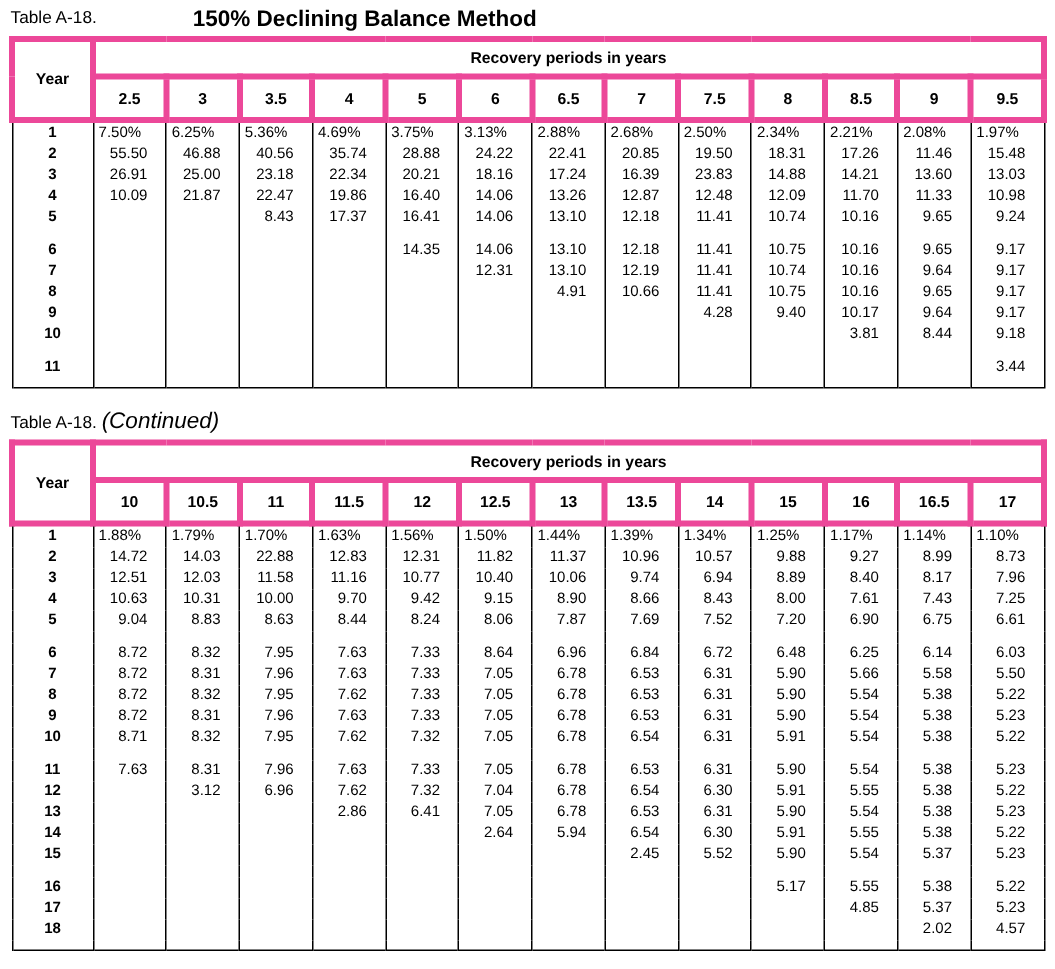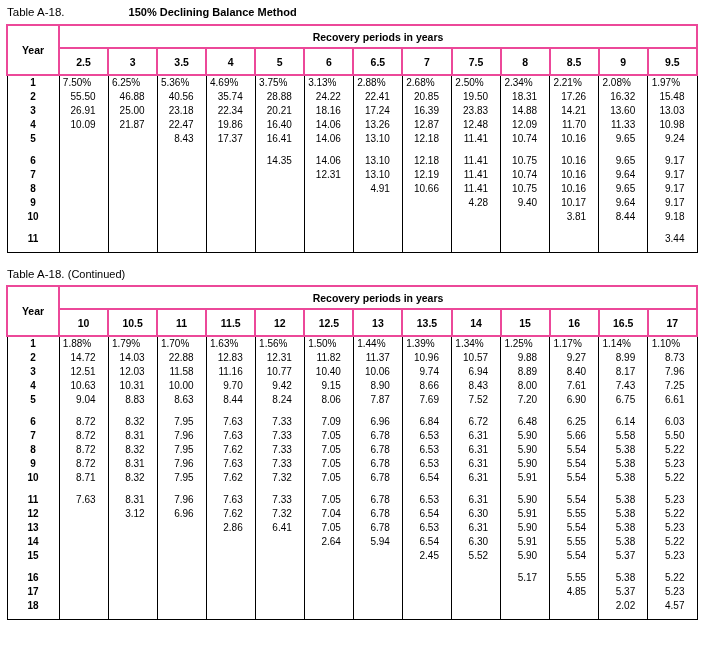--- a/index.html
+++ b/index.html
@@ -5,29 +5,29 @@
   html, body { margin: 0; padding: 0; background: #ffffff; }
   body {
     width: 703px; height: 646px; overflow: hidden;
     font-family: "Liberation Sans", sans-serif;
     color: #000000;
   }
   .page { padding: 4px 5px 0 6px; }
 
   .title-block { display: flex; align-items: flex-start; margin: 2px 0 5px 1px; gap: 48px; }
   .table-label { font-size: 11.5px; font-weight: normal; margin-right: 16px; white-space: nowrap; line-height: 13px; }
-  .title-lines { font-size: 11px; font-weight: bold; line-height: 13px; }
-  .continued { font-size: 11px; line-height: 13px; }
+  .title-lines { font-size: 15px; font-weight: bold; line-height: 13px; }
+  .continued { font-size: 15px; font-style: italic; line-height: 13px; }
 
   table {
     border-collapse: collapse; table-layout: fixed;
     width: 692px; border: 1.5px solid #000;
   }
   thead th {
-    border: 2px solid #ec4899; font-weight: bold;
+    border: 4px solid #ec4899; font-weight: bold;
     font-size: 10.5px; padding: 0; background: #ffffff; text-align: center;
   }
   th.year-header { width: 50px; }
   th.group-header { height: 21px; }
   tr.period-row th { height: 25px; }
 
   tbody td {
     border-left: 1px solid #000; border-right: 1px solid #000;
     border-top: none; border-bottom: none;
     padding: 0; height: 14px; line-height: 14px; font-size: 10px;
@@ -99,21 +99,21 @@
             <td class="num">46.88</td>
             <td class="num">40.56</td>
             <td class="num">35.74</td>
             <td class="num">28.88</td>
             <td class="num">24.22</td>
             <td class="num">22.41</td>
             <td class="num">20.85</td>
             <td class="num">19.50</td>
             <td class="num">18.31</td>
             <td class="num">17.26</td>
-            <td class="num">16.32</td>
+            <td class="num">11.46</td>
             <td class="num">15.48</td>
           </tr>
           <tr>
             <td class="year">3</td>
             <td class="num">26.91</td>
             <td class="num">25.00</td>
             <td class="num">23.18</td>
             <td class="num">22.34</td>
             <td class="num">20.21</td>
             <td class="num">18.16</td>
@@ -428,21 +428,21 @@
             <td class="num"></td>
             <td class="num"></td>
           </tr>
           <tr>
             <td class="year">6</td>
             <td class="num">8.72</td>
             <td class="num">8.32</td>
             <td class="num">7.95</td>
             <td class="num">7.63</td>
             <td class="num">7.33</td>
-            <td class="num">7.09</td>
+            <td class="num">8.64</td>
             <td class="num">6.96</td>
             <td class="num">6.84</td>
             <td class="num">6.72</td>
             <td class="num">6.48</td>
             <td class="num">6.25</td>
             <td class="num">6.14</td>
             <td class="num">6.03</td>
           </tr>
           <tr>
             <td class="year">7</td>

